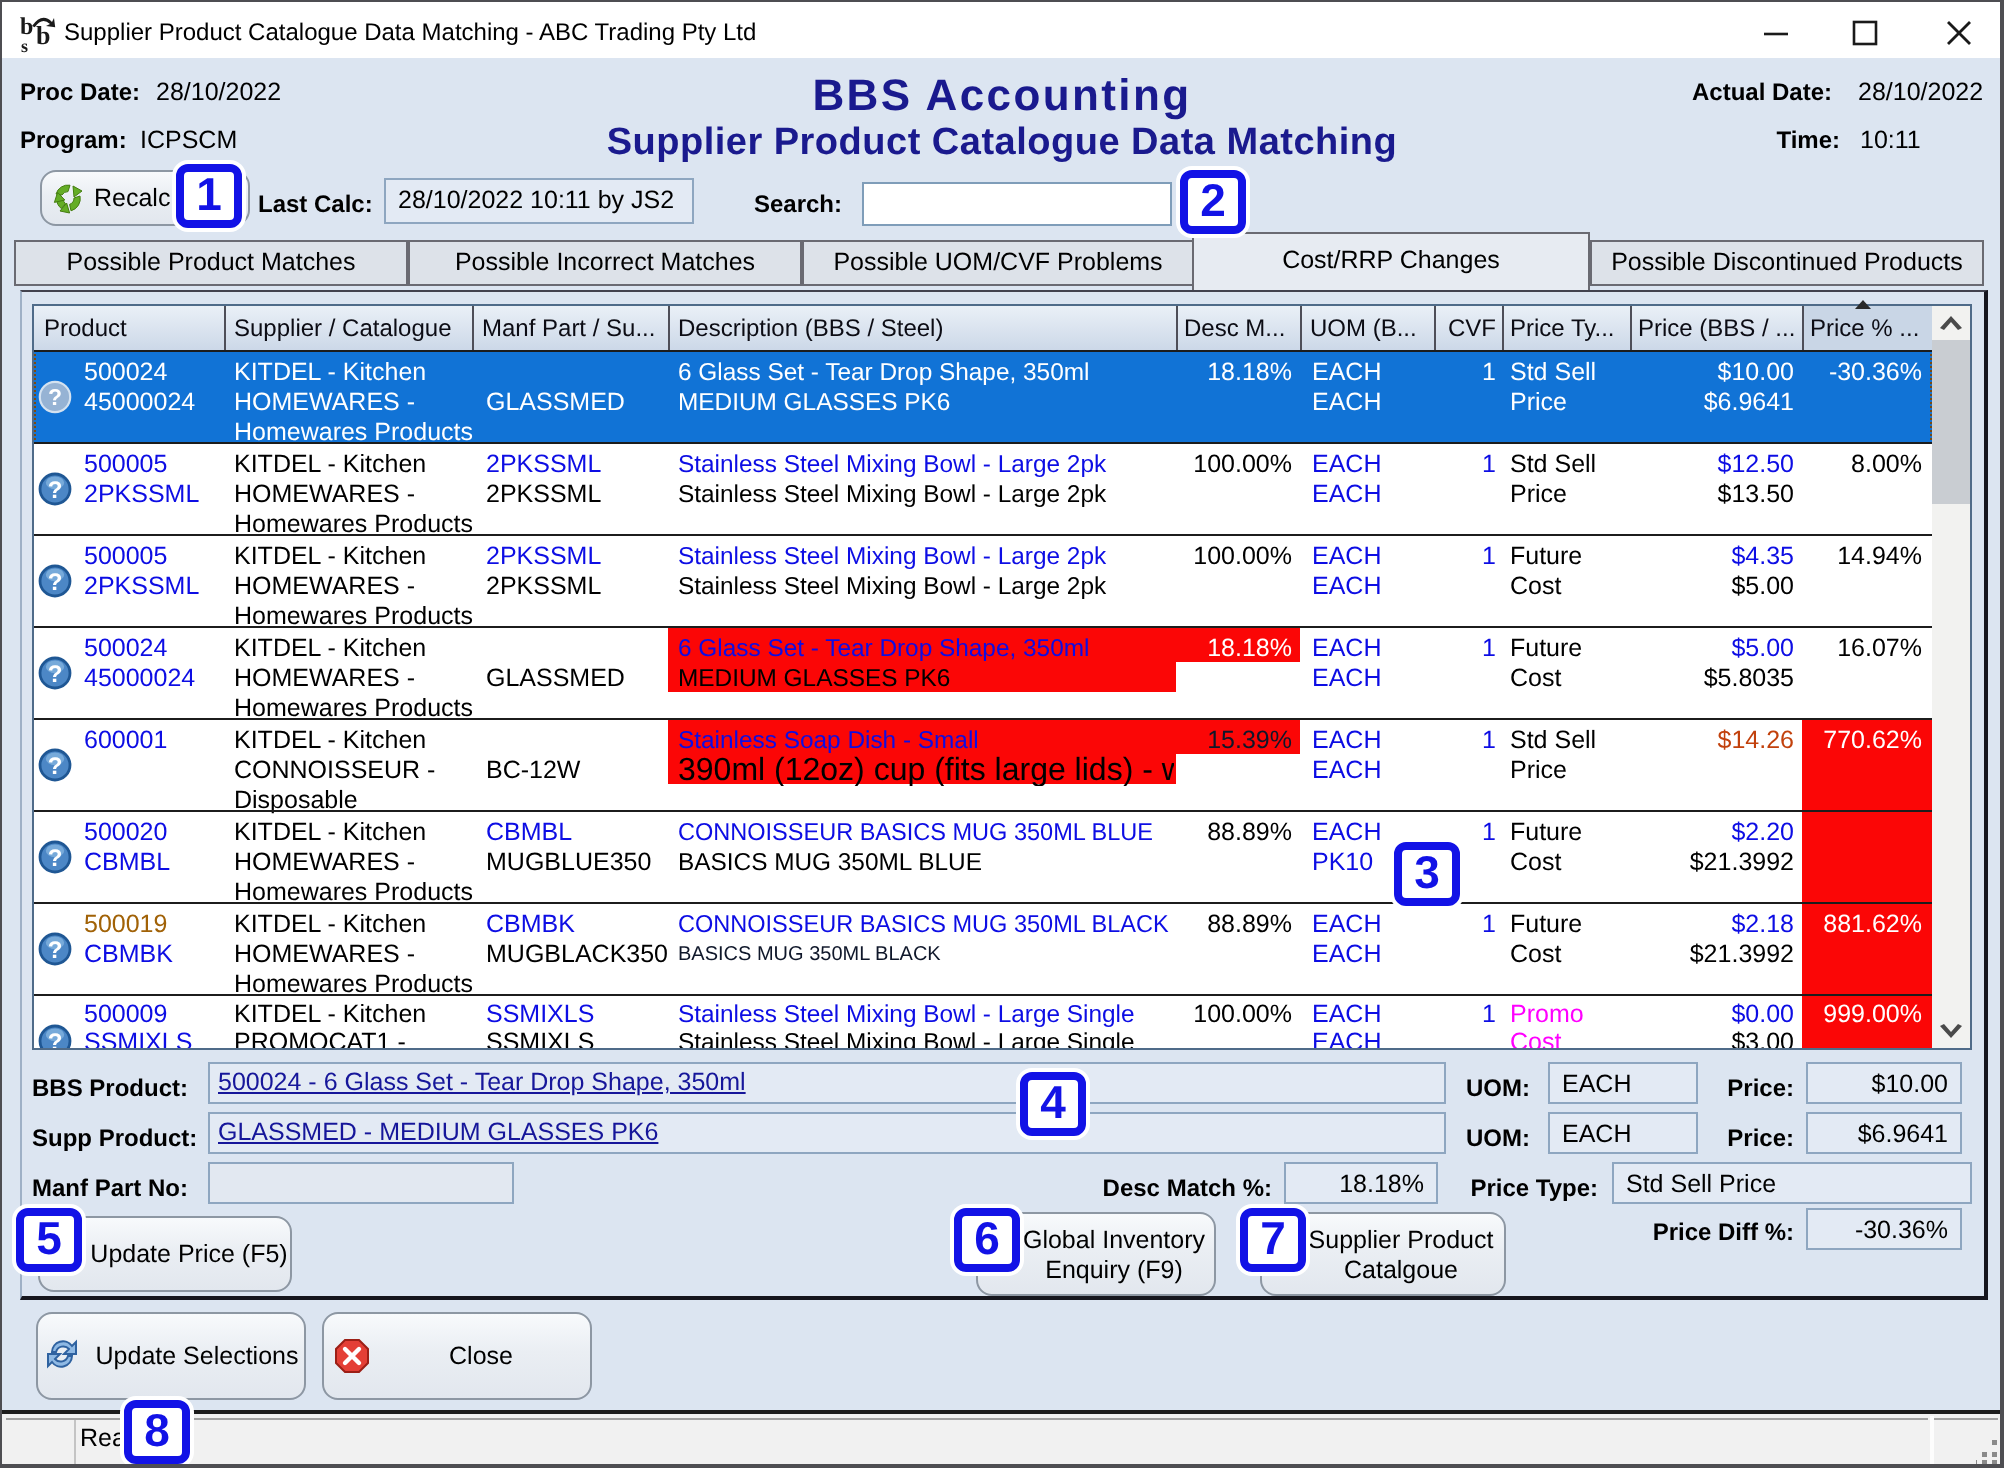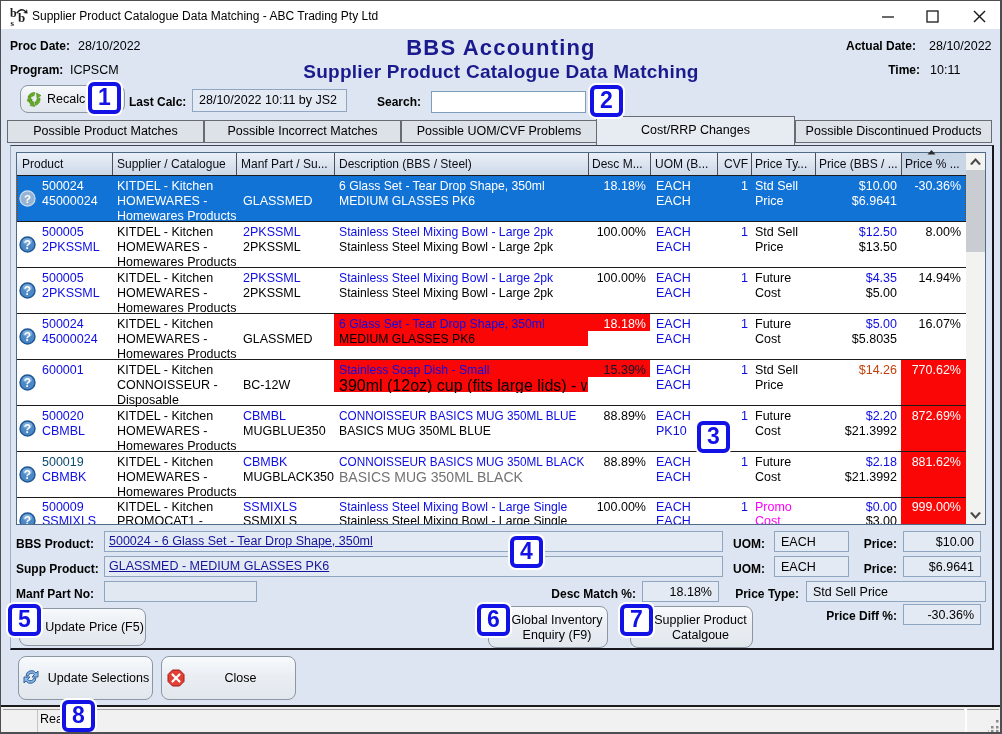--- a/index.html
+++ b/index.html
@@ -225,37 +225,36 @@
 <div class="gt" style="top:408.6px;left:339px;color:#0d0de4;font-size:12.2px;transform:scaleX(0.965);transform-origin:0 0;">CONNOISSEUR BASICS MUG 350ML BLUE</div>
     <div class="gt" style="top:423.9px;left:339px;width:248px;overflow:hidden;color:#000;font-size:12.2px;">BASICS MUG 350ML BLUE</div>
 <div class="gt" style="top:408.6px;left:446px;width:200px;text-align:right;color:#000;">88.89%</div>
 <div class="gt" style="top:408.6px;left:656px;color:#0d0de4;">EACH</div>
     <div class="gt" style="top:423.9px;left:656px;color:#0d0de4;">PK10</div>
 <div class="gt" style="top:408.6px;left:548px;width:200px;text-align:right;color:#0d0de4;">1</div>
 <div class="gt" style="top:408.6px;left:755px;color:#000;">Future</div>
     <div class="gt" style="top:423.9px;left:755px;color:#000;">Cost</div>
 <div class="gt" style="top:408.6px;left:697px;width:200px;text-align:right;color:#0d0de4;">$2.20</div>
     <div class="gt" style="top:423.9px;left:697px;width:200px;text-align:right;color:#000;">$21.3992</div>
-<div class="gt" style="top:408.6px;left:761px;width:200px;text-align:right;color:#fff;">872.69%</div>
 <div style="position:absolute;left:901px;top:452px;width:65px;height:45px;background:#fb0606;"></div>
 <div style="position:absolute;left:17px;top:451px;width:949px;height:1px;background:#1c1c1c;"></div>
 <svg style="position:absolute;left:19px;top:466px;" width="17" height="17" viewBox="0 0 17 17">
       <circle cx="8.5" cy="8.5" r="7.5" fill="#4c87c6" stroke="#1f5794" stroke-width="1.4"></circle>
       <ellipse cx="8.5" cy="5.4" rx="4.6" ry="3.2" fill="#7fb0dd" opacity="0.85"></ellipse>
       <text x="8.5" y="12.8" font-size="12" font-weight="bold" text-anchor="middle" fill="#fff" font-family="Liberation Sans">?</text>
     </svg>
-<div class="gt" style="top:454.6px;left:42px;color:#0c4a6e;">500019</div>
+<div class="gt" style="top:454.6px;left:42px;color:#a16207;">500019</div>
     <div class="gt" style="top:469.9px;left:42px;color:#0d0de4;">CBMBK</div>
 <div class="gt" style="top:454.6px;left:117px;color:#000;">KITDEL - Kitchen</div>
     <div class="gt" style="top:469.9px;left:117px;color:#000;">HOMEWARES -</div>
     <div class="gt" style="top:485.2px;left:117px;color:#000;">Homewares Products</div>
 <div class="gt" style="top:454.6px;left:243px;color:#0d0de4;">CBMBK</div>
     <div class="gt" style="top:469.9px;left:243px;color:#000;">MUGBLACK350</div>
 <div class="gt" style="top:454.6px;left:339px;color:#0d0de4;font-size:12.2px;transform:scaleX(0.965);transform-origin:0 0;">CONNOISSEUR BASICS MUG 350ML BLACK</div>
-    <div class="gt" style="top:469.9px;left:339px;width:248px;overflow:hidden;color:#737373;font-size:14px;">BASICS MUG 350ML BLACK</div>
+    <div class="gt" style="top:469.9px;left:339px;width:248px;overflow:hidden;color:#0f172a;font-size:10px;">BASICS MUG 350ML BLACK</div>
 <div class="gt" style="top:454.6px;left:446px;width:200px;text-align:right;color:#000;">88.89%</div>
 <div class="gt" style="top:454.6px;left:656px;color:#0d0de4;">EACH</div>
     <div class="gt" style="top:469.9px;left:656px;color:#0d0de4;">EACH</div>
 <div class="gt" style="top:454.6px;left:548px;width:200px;text-align:right;color:#0d0de4;">1</div>
 <div class="gt" style="top:454.6px;left:755px;color:#000;">Future</div>
     <div class="gt" style="top:469.9px;left:755px;color:#000;">Cost</div>
 <div class="gt" style="top:454.6px;left:697px;width:200px;text-align:right;color:#0d0de4;">$2.18</div>
     <div class="gt" style="top:469.9px;left:697px;width:200px;text-align:right;color:#000;">$21.3992</div>
 <div class="gt" style="top:454.6px;left:761px;width:200px;text-align:right;color:#fff;">881.62%</div>
 <div style="position:absolute;left:901px;top:498px;width:65px;height:26px;background:#fb0606;"></div>

